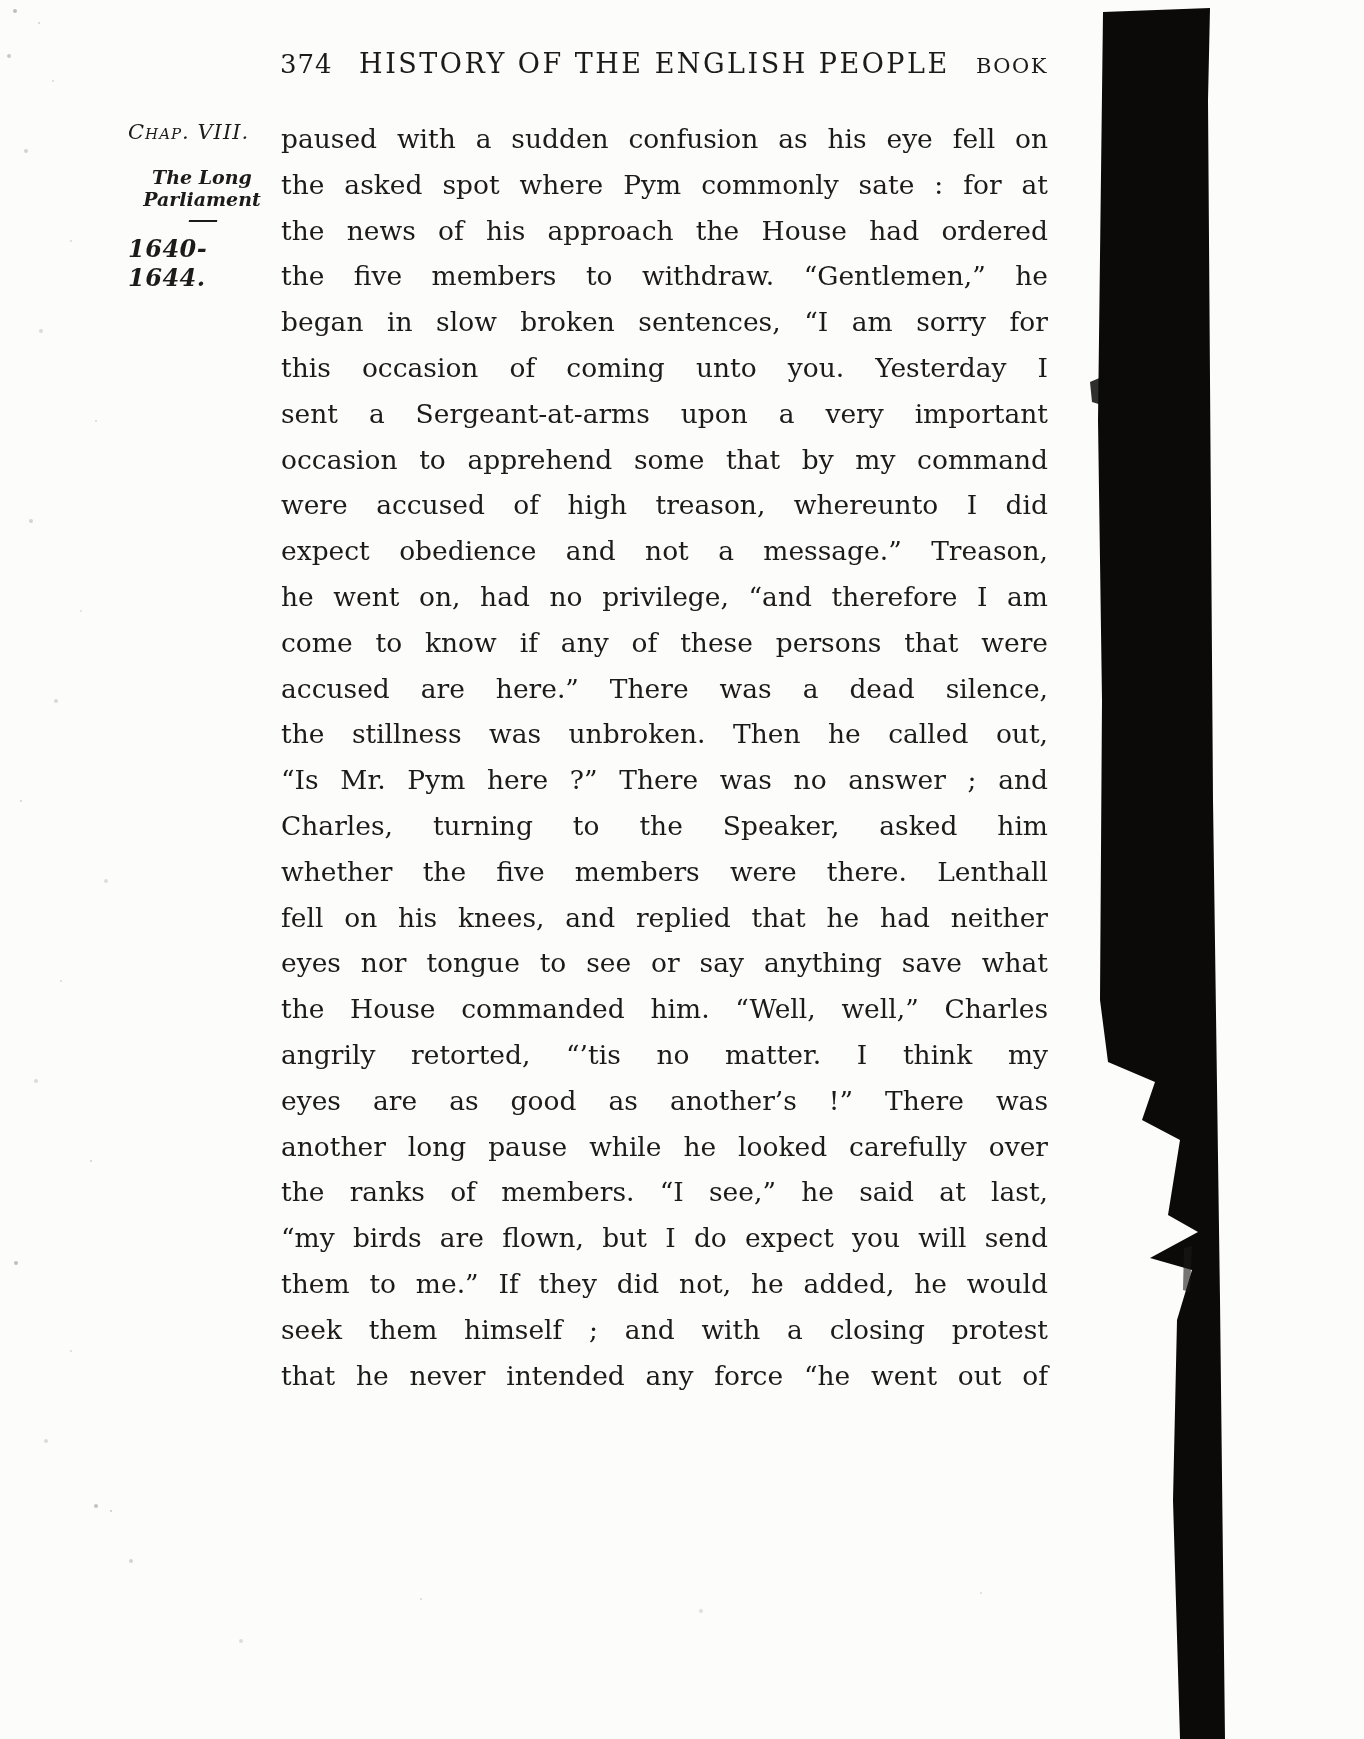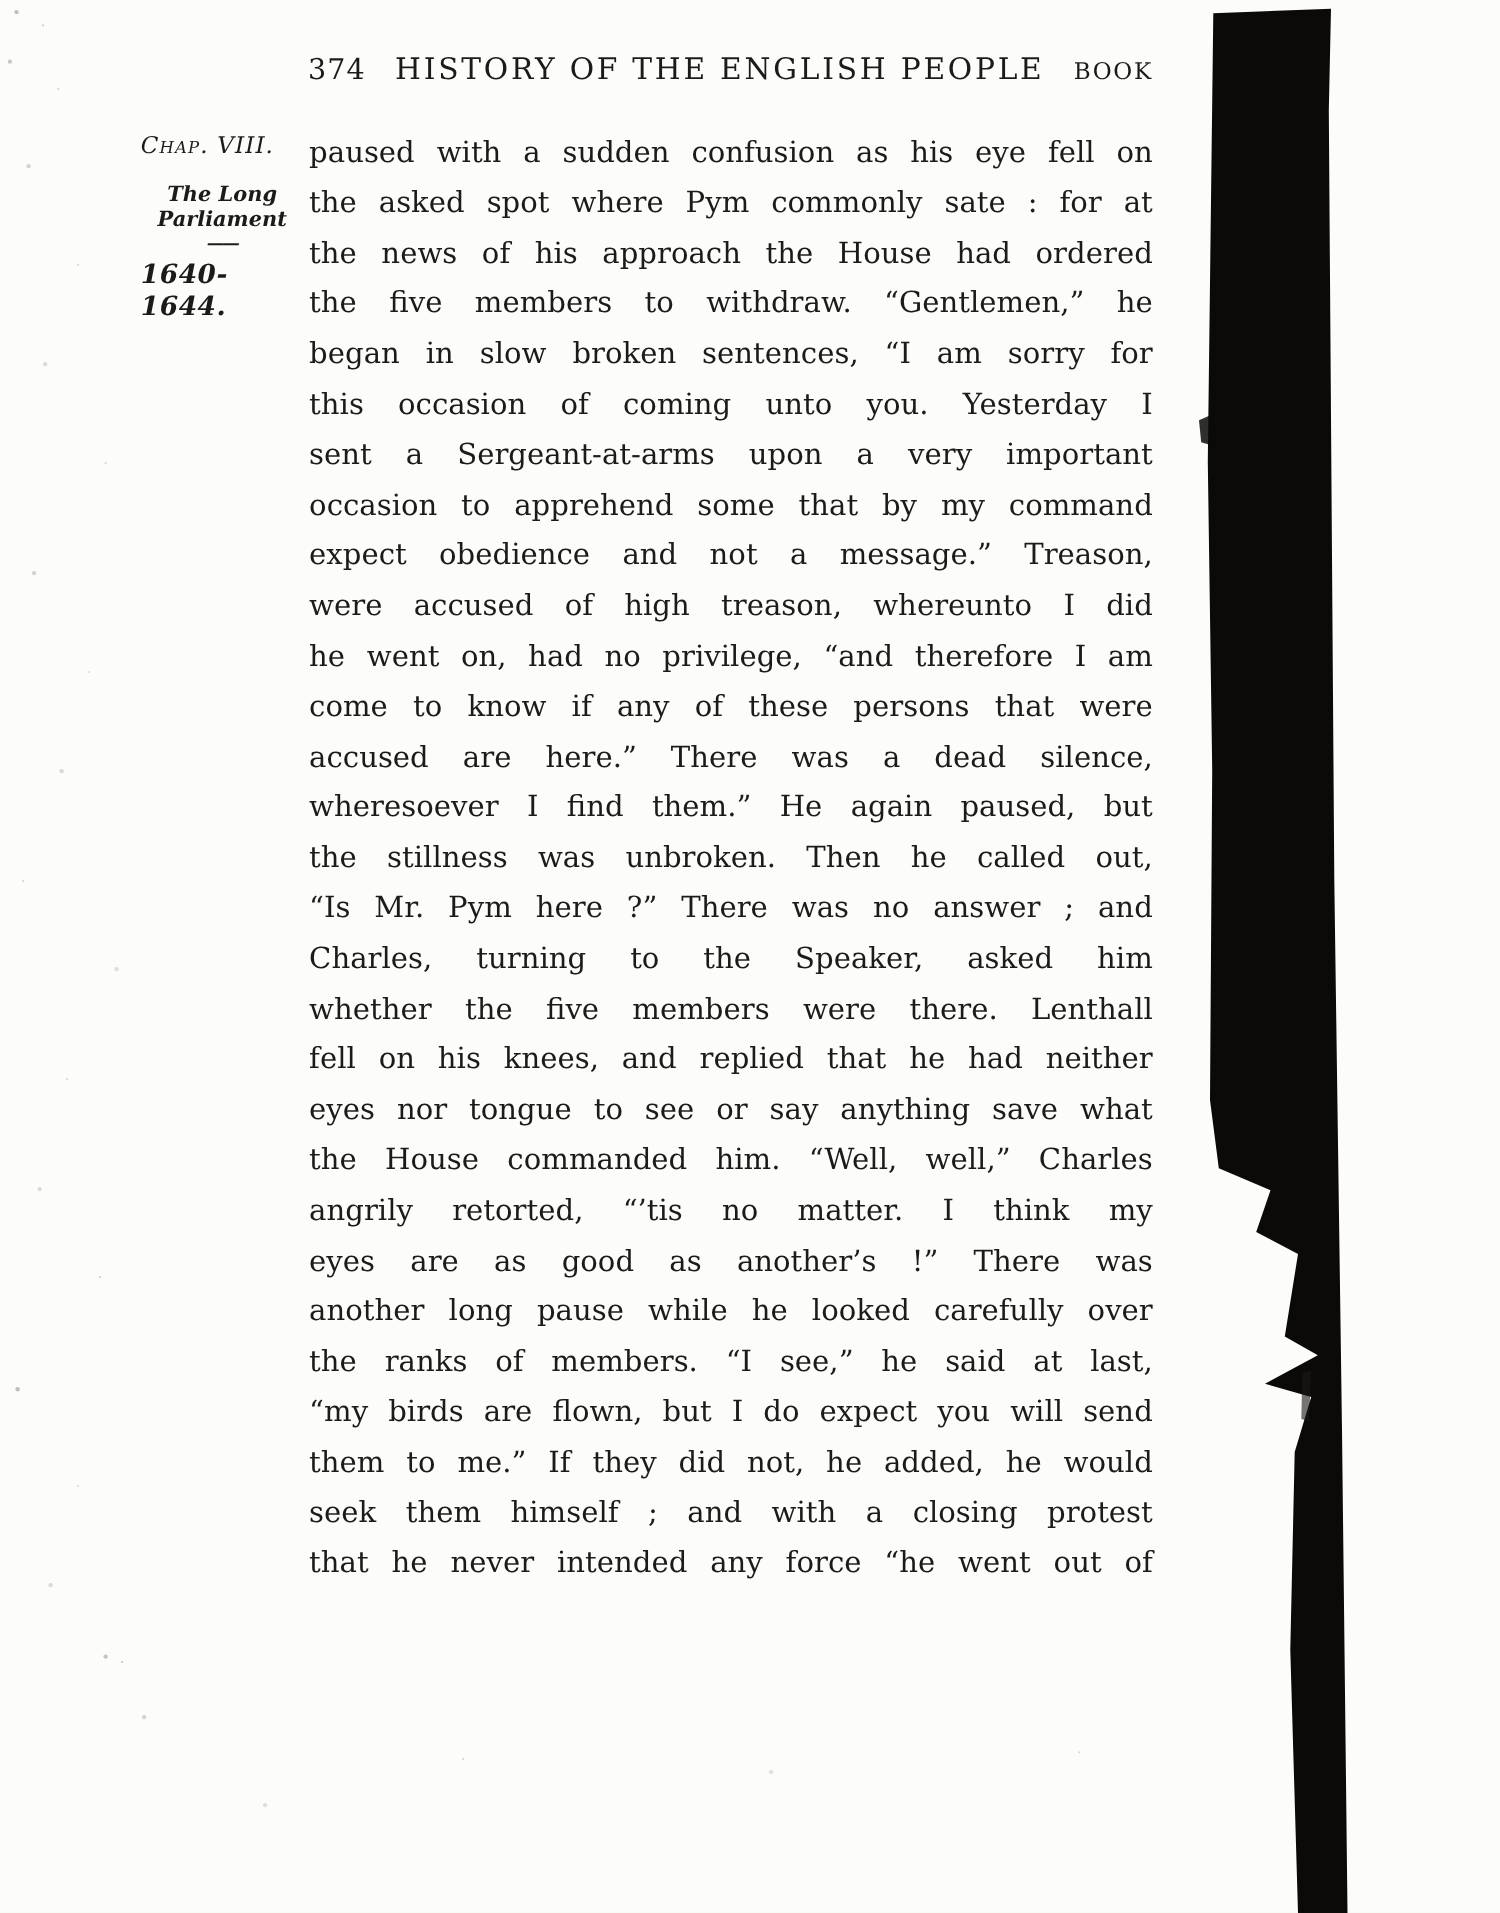--- a/index.html
+++ b/index.html
@@ -112,26 +112,25 @@
 
   <main class="body-text">
       <div class="line">paused with a sudden confusion as his eye fell on</div>
       <div class="line">the asked spot where Pym commonly sate : for at</div>
       <div class="line">the news of his approach the House had ordered</div>
       <div class="line">the five members to withdraw. “Gentlemen,” he</div>
       <div class="line">began in slow broken sentences, “I am sorry for</div>
       <div class="line">this occasion of coming unto you. Yesterday I</div>
       <div class="line">sent a Sergeant-at-arms upon a very important</div>
       <div class="line">occasion to apprehend some that by my command</div>
+      <div class="line">were accused of high treason, whereunto I did</div>
       <div class="line">expect obedience and not a message.” Treason,</div>
-      <div class="line">were accused of high treason, whereunto I did</div>
       <div class="line">he went on, had no privilege, “and therefore I am</div>
       <div class="line">come to know if any of these persons that were</div>
       <div class="line">accused are here.” There was a dead silence,</div>
-      <div class="line">wheresoever I find them.” He again paused, but</div>
       <div class="line">the stillness was unbroken. Then he called out,</div>
       <div class="line">“Is Mr. Pym here ?” There was no answer ; and</div>
       <div class="line">Charles, turning to the Speaker, asked him</div>
       <div class="line">whether the five members were there. Lenthall</div>
       <div class="line">fell on his knees, and replied that he had neither</div>
       <div class="line">eyes nor tongue to see or say anything save what</div>
       <div class="line">the House commanded him. “Well, well,” Charles</div>
       <div class="line">angrily retorted, “’tis no matter. I think my</div>
       <div class="line">eyes are as good as another’s !” There was</div>
       <div class="line">another long pause while he looked carefully over</div>

